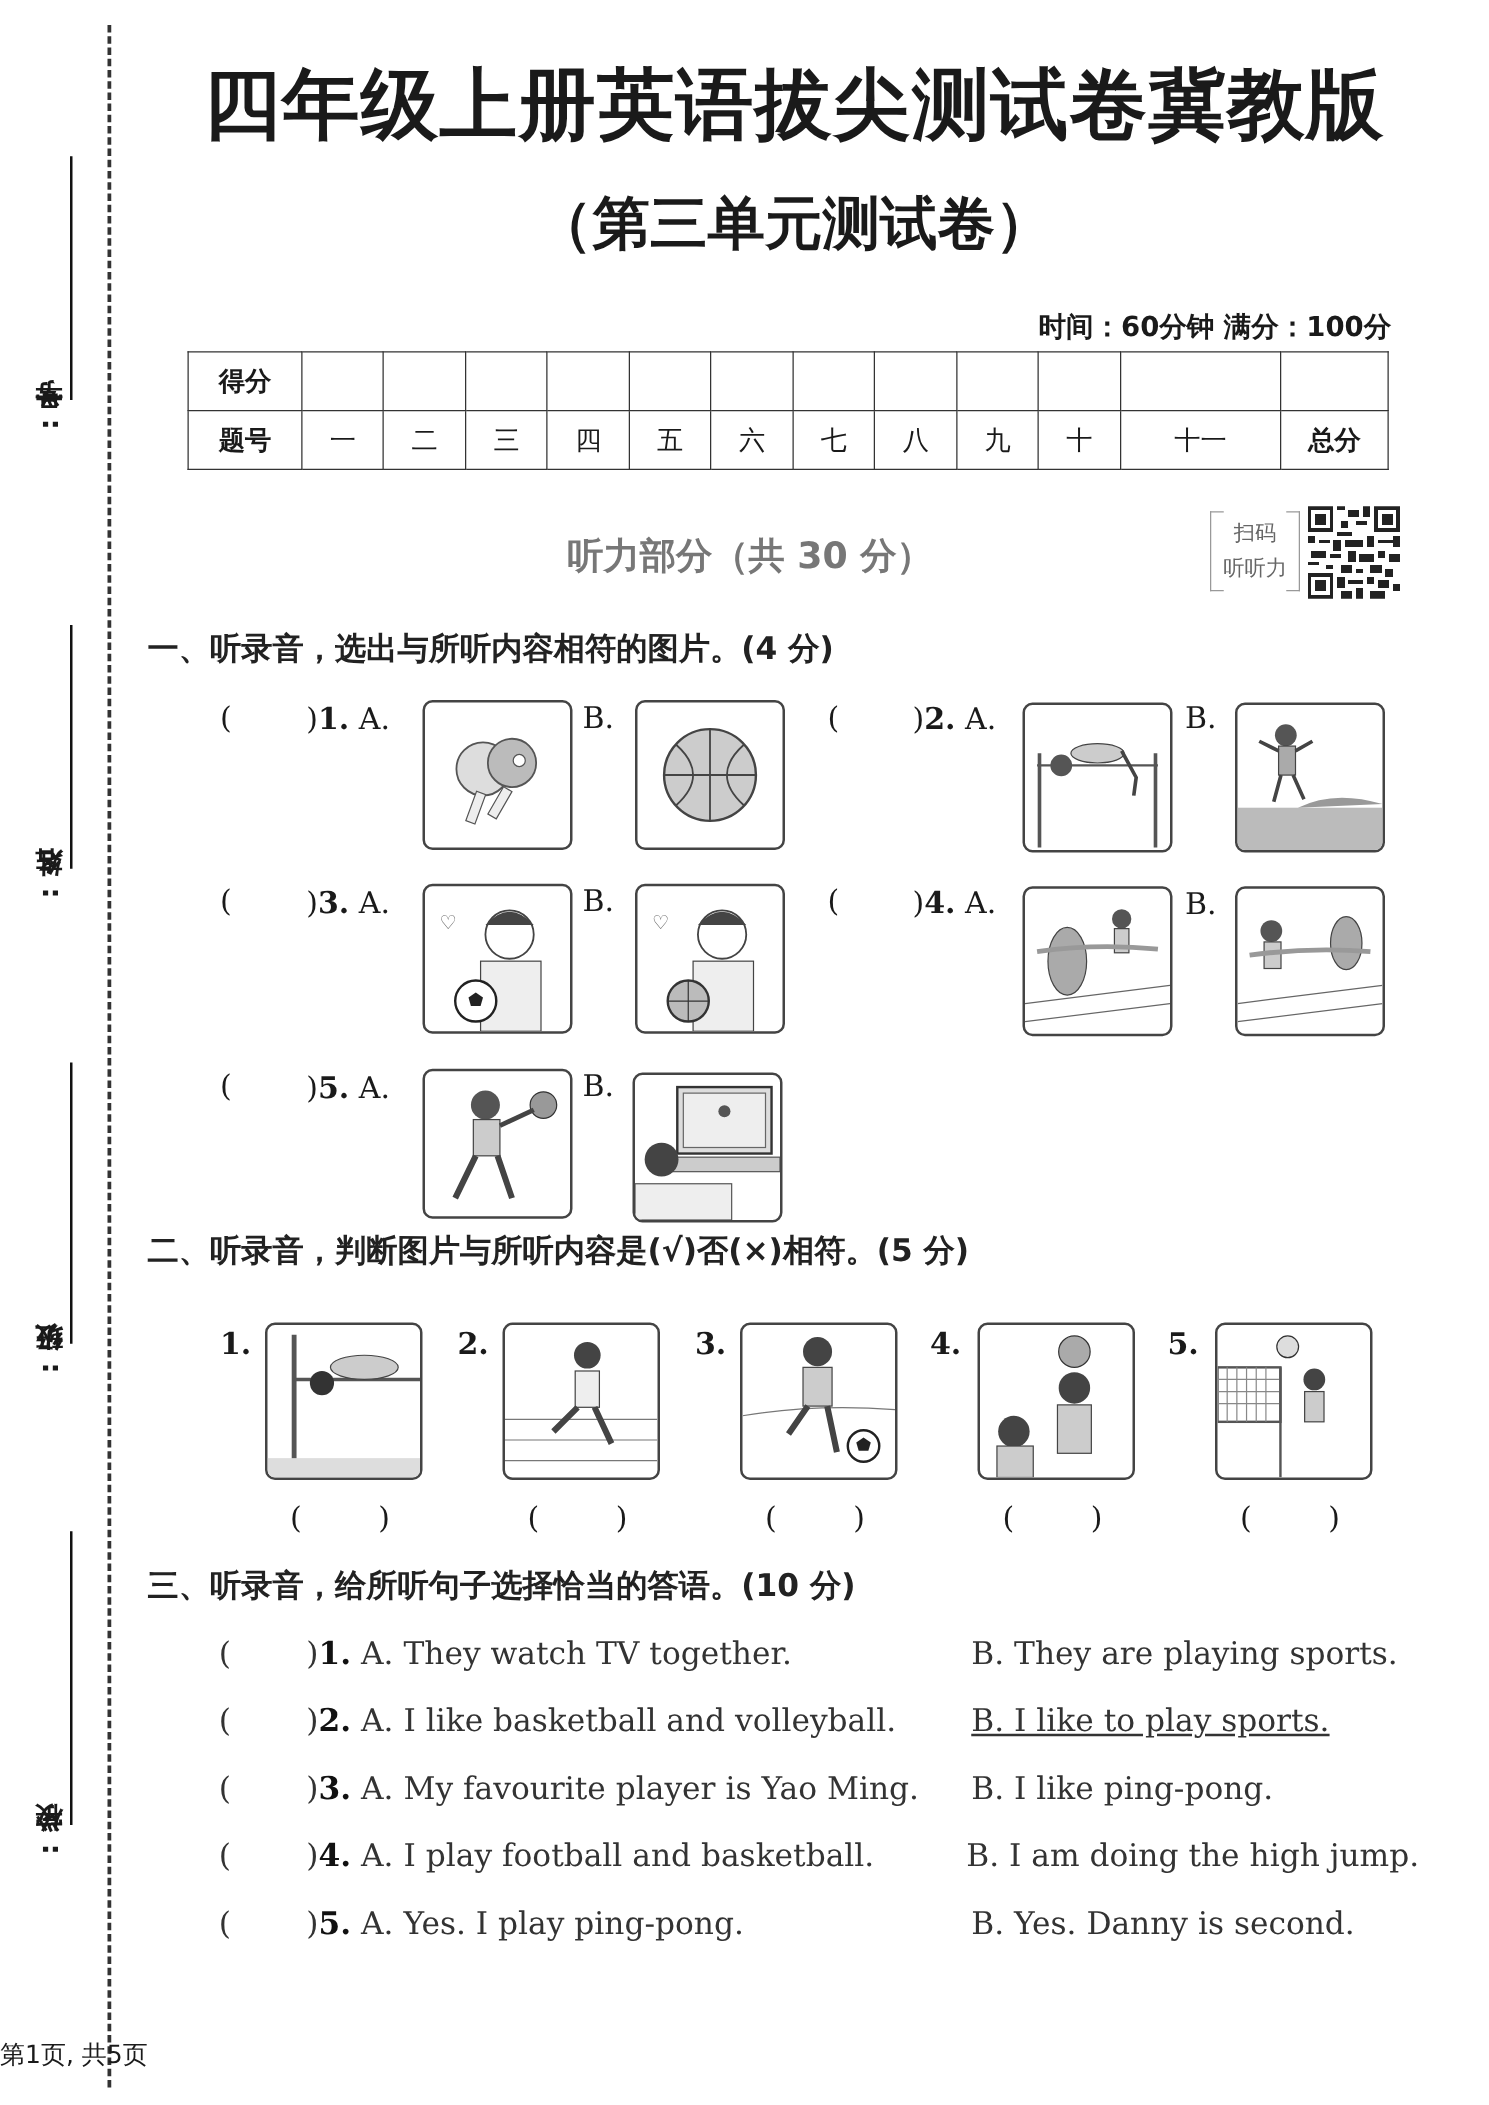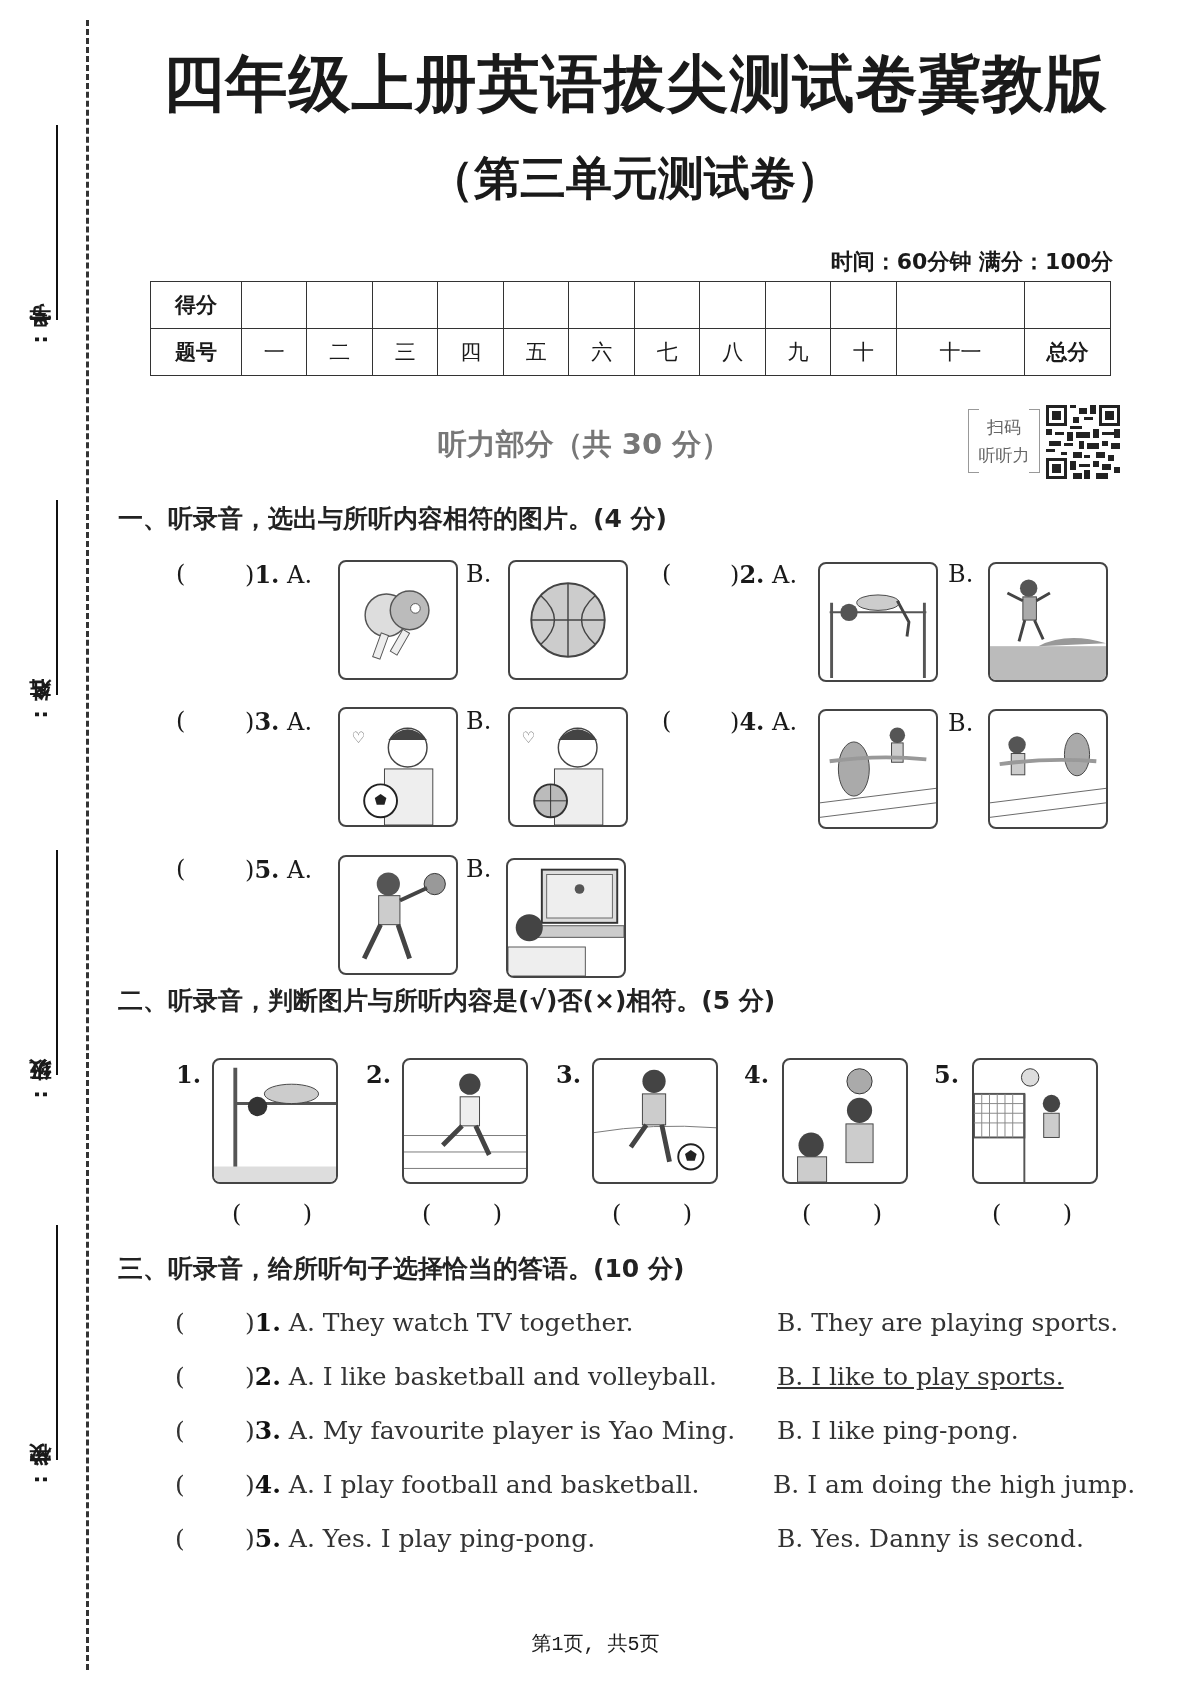--- a/index.html
+++ b/index.html
@@ -17,21 +17,21 @@
 
   .exam-info { position: absolute; right: 78px; top: 247px; font-size: 22px; font-weight: bold; margin-left: 16px; }
 
   
   table.score { position: absolute; left: 150px; top: 281px; width: 961px; border-collapse: collapse; }
   table.score td { border: 1.5px solid #333; height: 47px; text-align: center; font-size: 21px; font-family: "DejaVu Serif", serif; }
   table.score td.head { width: 91px; font-family: "DejaVu Sans", sans-serif; font-weight: bold; }
   table.score td.total { width: 86px; font-family: "DejaVu Sans", sans-serif; font-weight: bold; }
 
   
-  .listen-header { position: absolute; left: 384px; top: 425px; width: 400px; text-align: center; font-size: 29px; font-weight: bold; color: #777; }
+  .listen-header { position: absolute; left: 400px; top: 425px; width: 400px; text-align: center; font-size: 29px; font-weight: bold; color: #777; }
   .qr-hint { position: absolute; left: 968px; top: 405px; width: 72px; height: 72px; font-size: 17px; color: #666; text-align: center; line-height: 28px; padding-top: 8px; font-family: "DejaVu Serif", serif; }
   .qr-hint::before, .qr-hint::after { content: ""; position: absolute; width: 10px; height: 62px; border-top: 1.5px solid #999; border-bottom: 1.5px solid #999; top: 4px; }
   .qr-hint::before { left: 0; border-left: 1.5px solid #999; }
   .qr-hint::after { right: 0; border-right: 1.5px solid #999; }
   .qr-code { position: absolute; left: 1046px; top: 405px; width: 74px; height: 74px; }
 
   
   .section-title { position: absolute; left: 118px; font-size: 25px; font-weight: bold; color: #222; }
   .paren-open { position: absolute; font-family: "DejaVu Serif", serif; font-size: 24px; }
   .qnum { position: absolute; font-family: "DejaVu Serif", serif; font-size: 24px; white-space: nowrap; }
@@ -45,21 +45,21 @@
   .p2-pic { position: absolute; top: 1058px; width: 126px; height: 126px; border: 2px solid #444; border-radius: 8px; overflow: hidden; }
   .p2-paren { position: absolute; top: 1200px; font-family: "DejaVu Serif", serif; font-size: 24px; width: 80px; display: flex; justify-content: space-between; }
 
   
   .p3-row { position: absolute; left: 175px; font-family: "DejaVu Serif", serif; font-size: 25px; color: #333; white-space: nowrap; }
   .p3-row .open { position: absolute; left: 0; }
   .p3-row .a { position: absolute; left: 70px; }
   .p3-row .b { position: absolute; }
   .p3-row b { color: #111; }
 
-  .page-footer { position: absolute; left: 0; width: 1191px; top: 1630px; text-align: center; font-size: 20px; font-family: Liberation Mono, monospace; }
+  .page-footer { position: absolute; left: 0; width: 1191px; top: 1630px; font-size: 20px; }
 </style>
 </head>
 <body>
 
 <div class="binding-line"></div>
 
 <div>
   <div class="margin-line" style="top:125px;height:195px;"></div>
   <div class="margin-label" style="top:335px;">学号:</div>
 </div>

